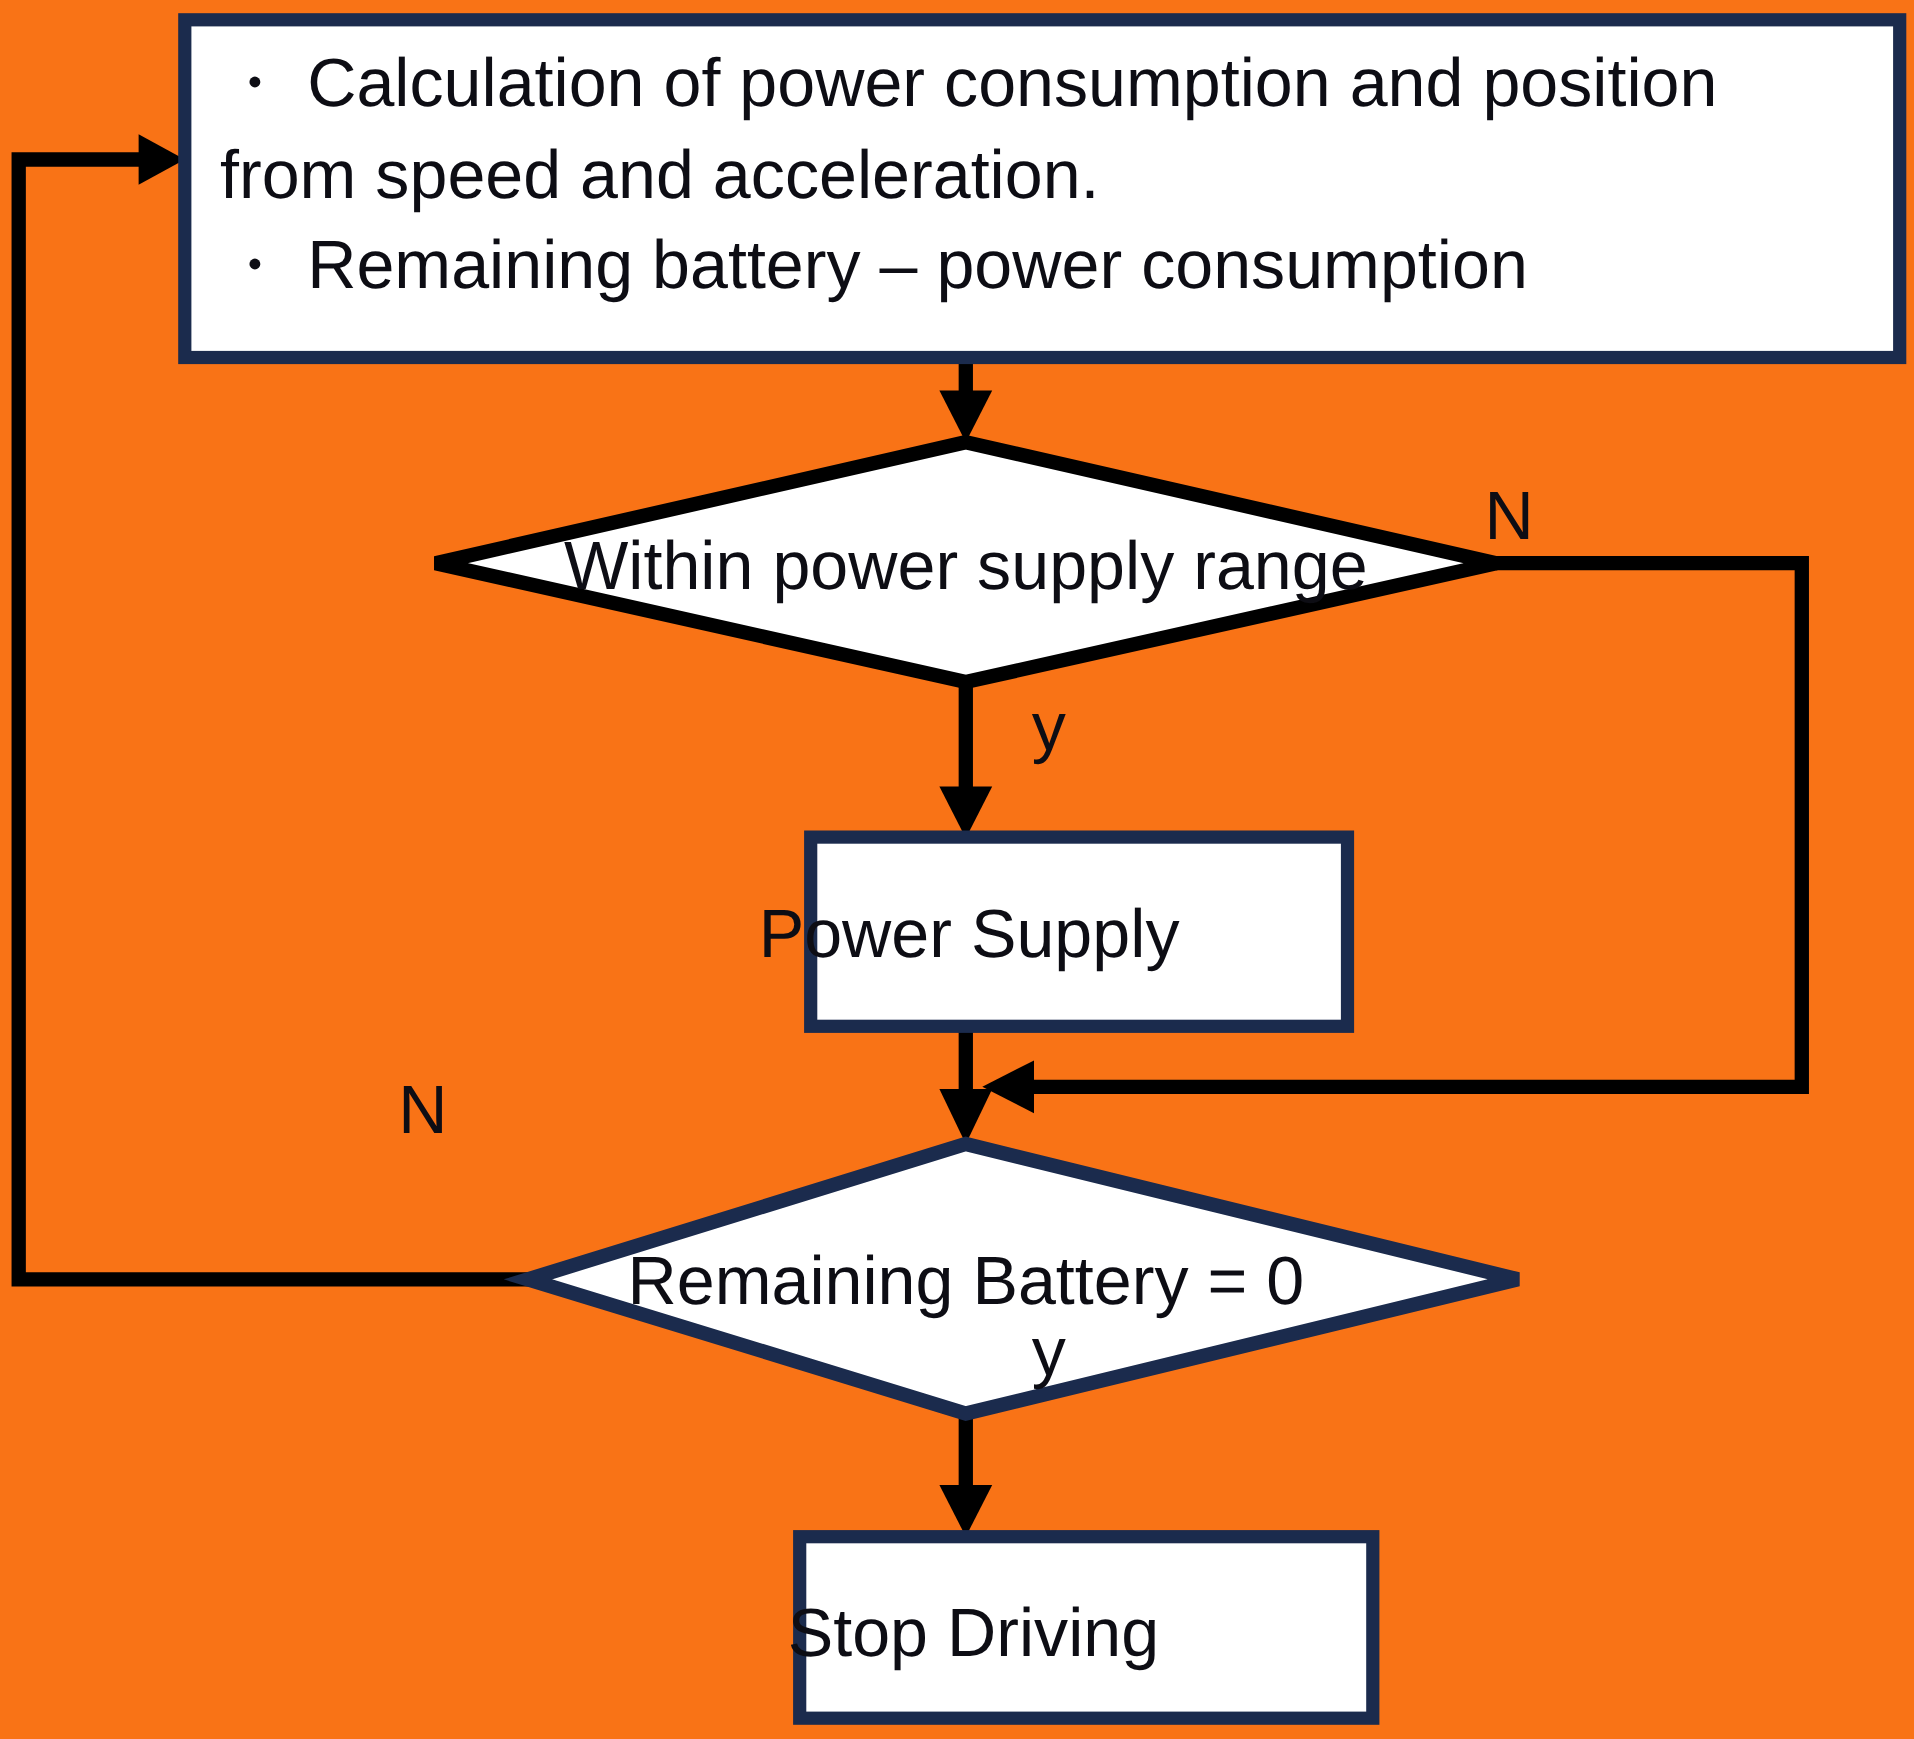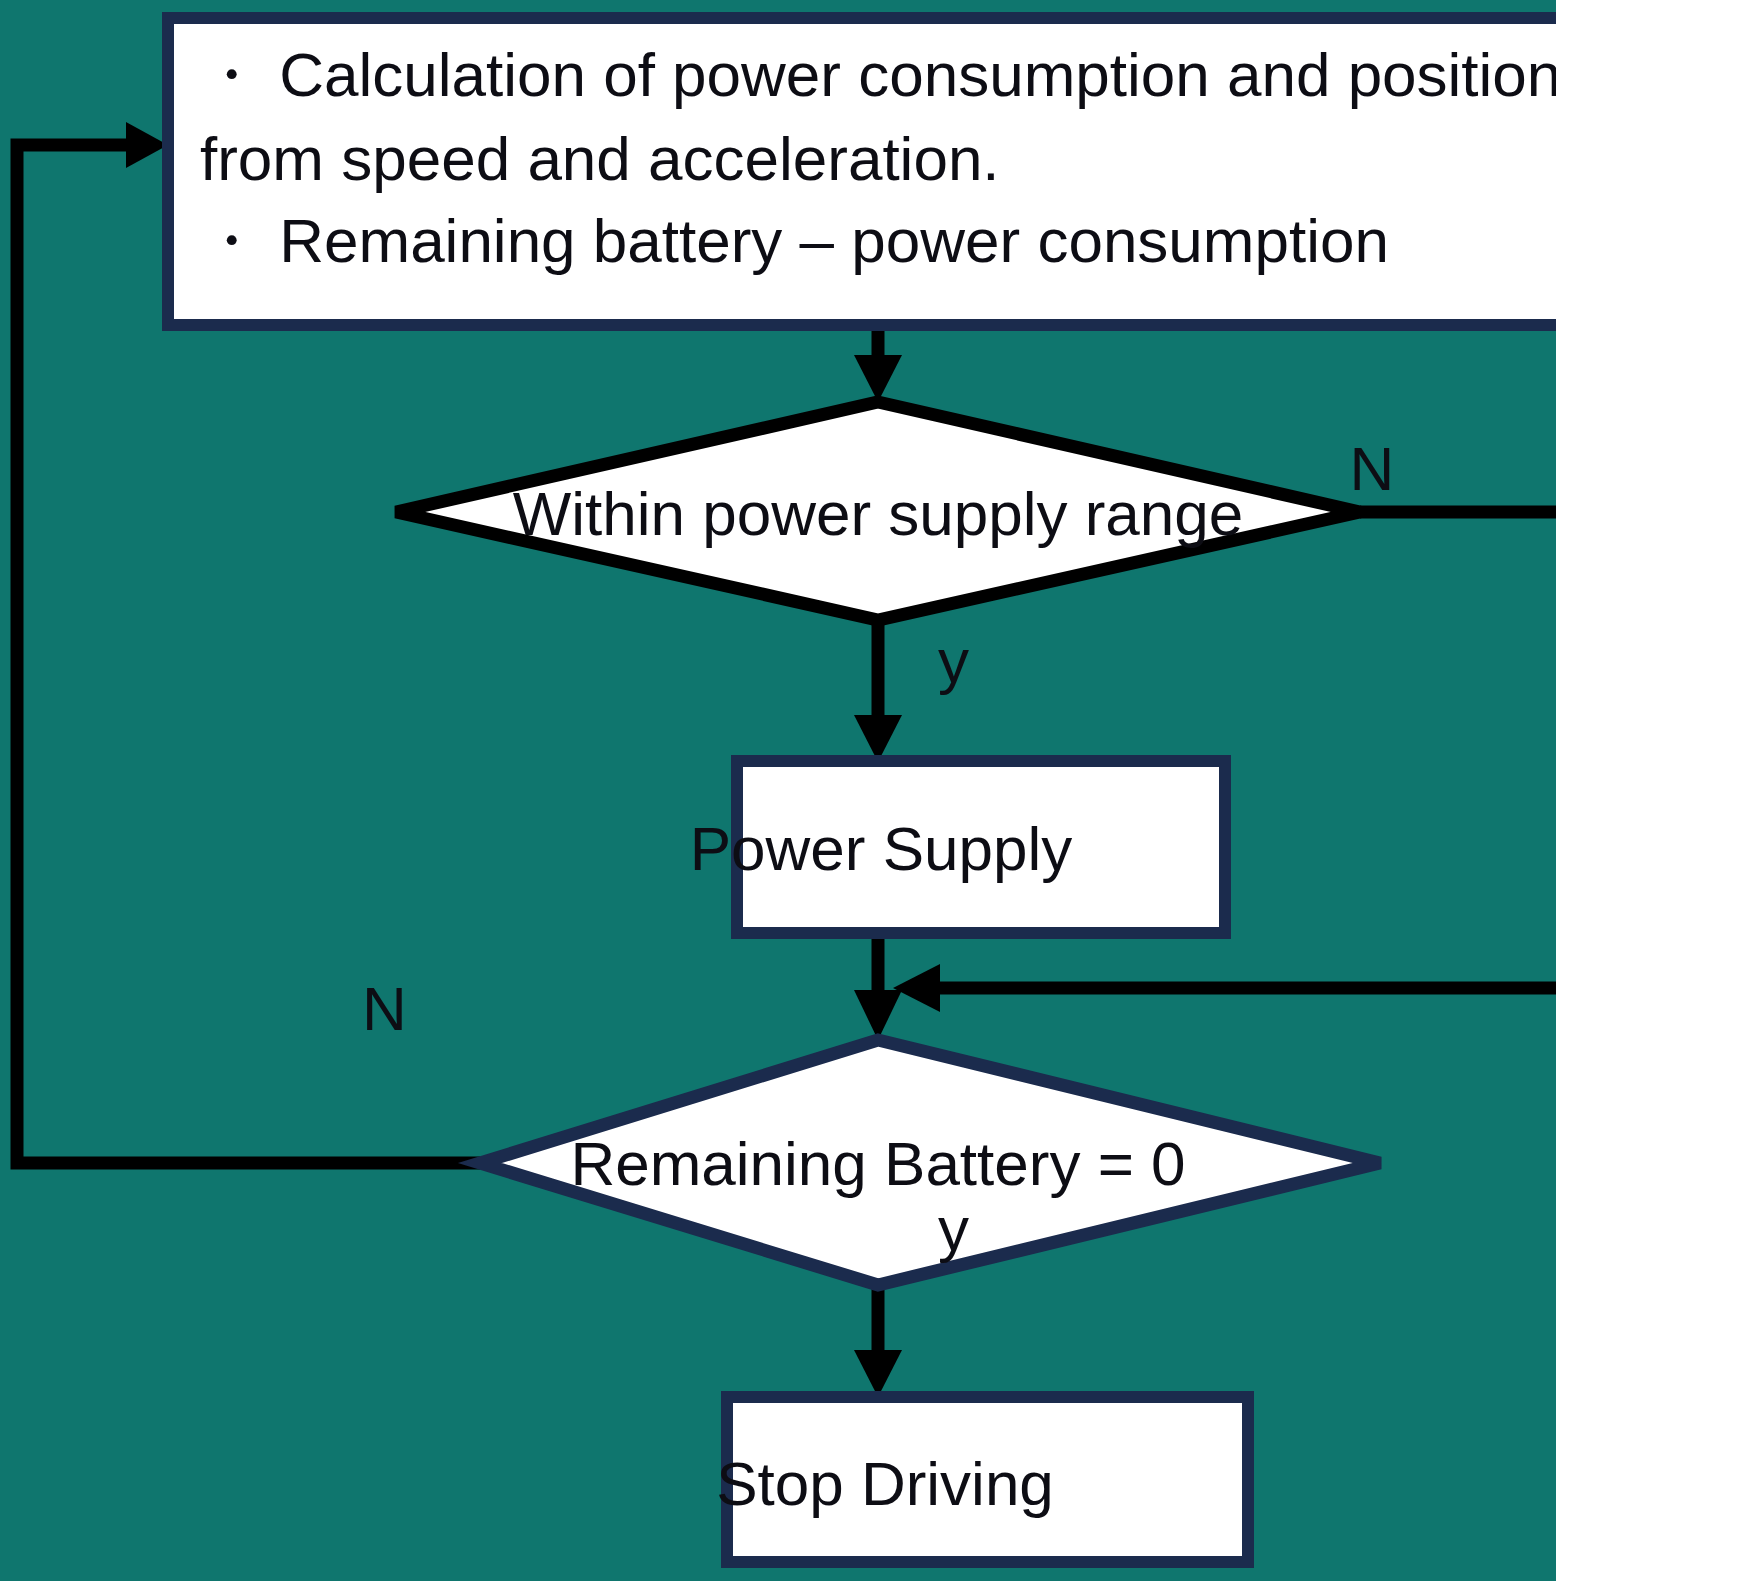--- a/index.html
+++ b/index.html
@@ -5,23 +5,23 @@
   html, body {
     margin: 0;
     padding: 0;
     background: #ffffff;
   }
   body {
     font-family: "Liberation Sans", sans-serif;
   }
   #flowchart-root {
     position: relative;
-    width: 1556px;
+    width: 1740px;
     height: 1581px;
-    background: #0f766e;
+    background: #f97316;
     overflow: hidden;
   }
   svg.fc {
     position: absolute;
     left: 0;
     top: 0;
     width: 1740px;
     height: 1581px;
     display: block;
   }

